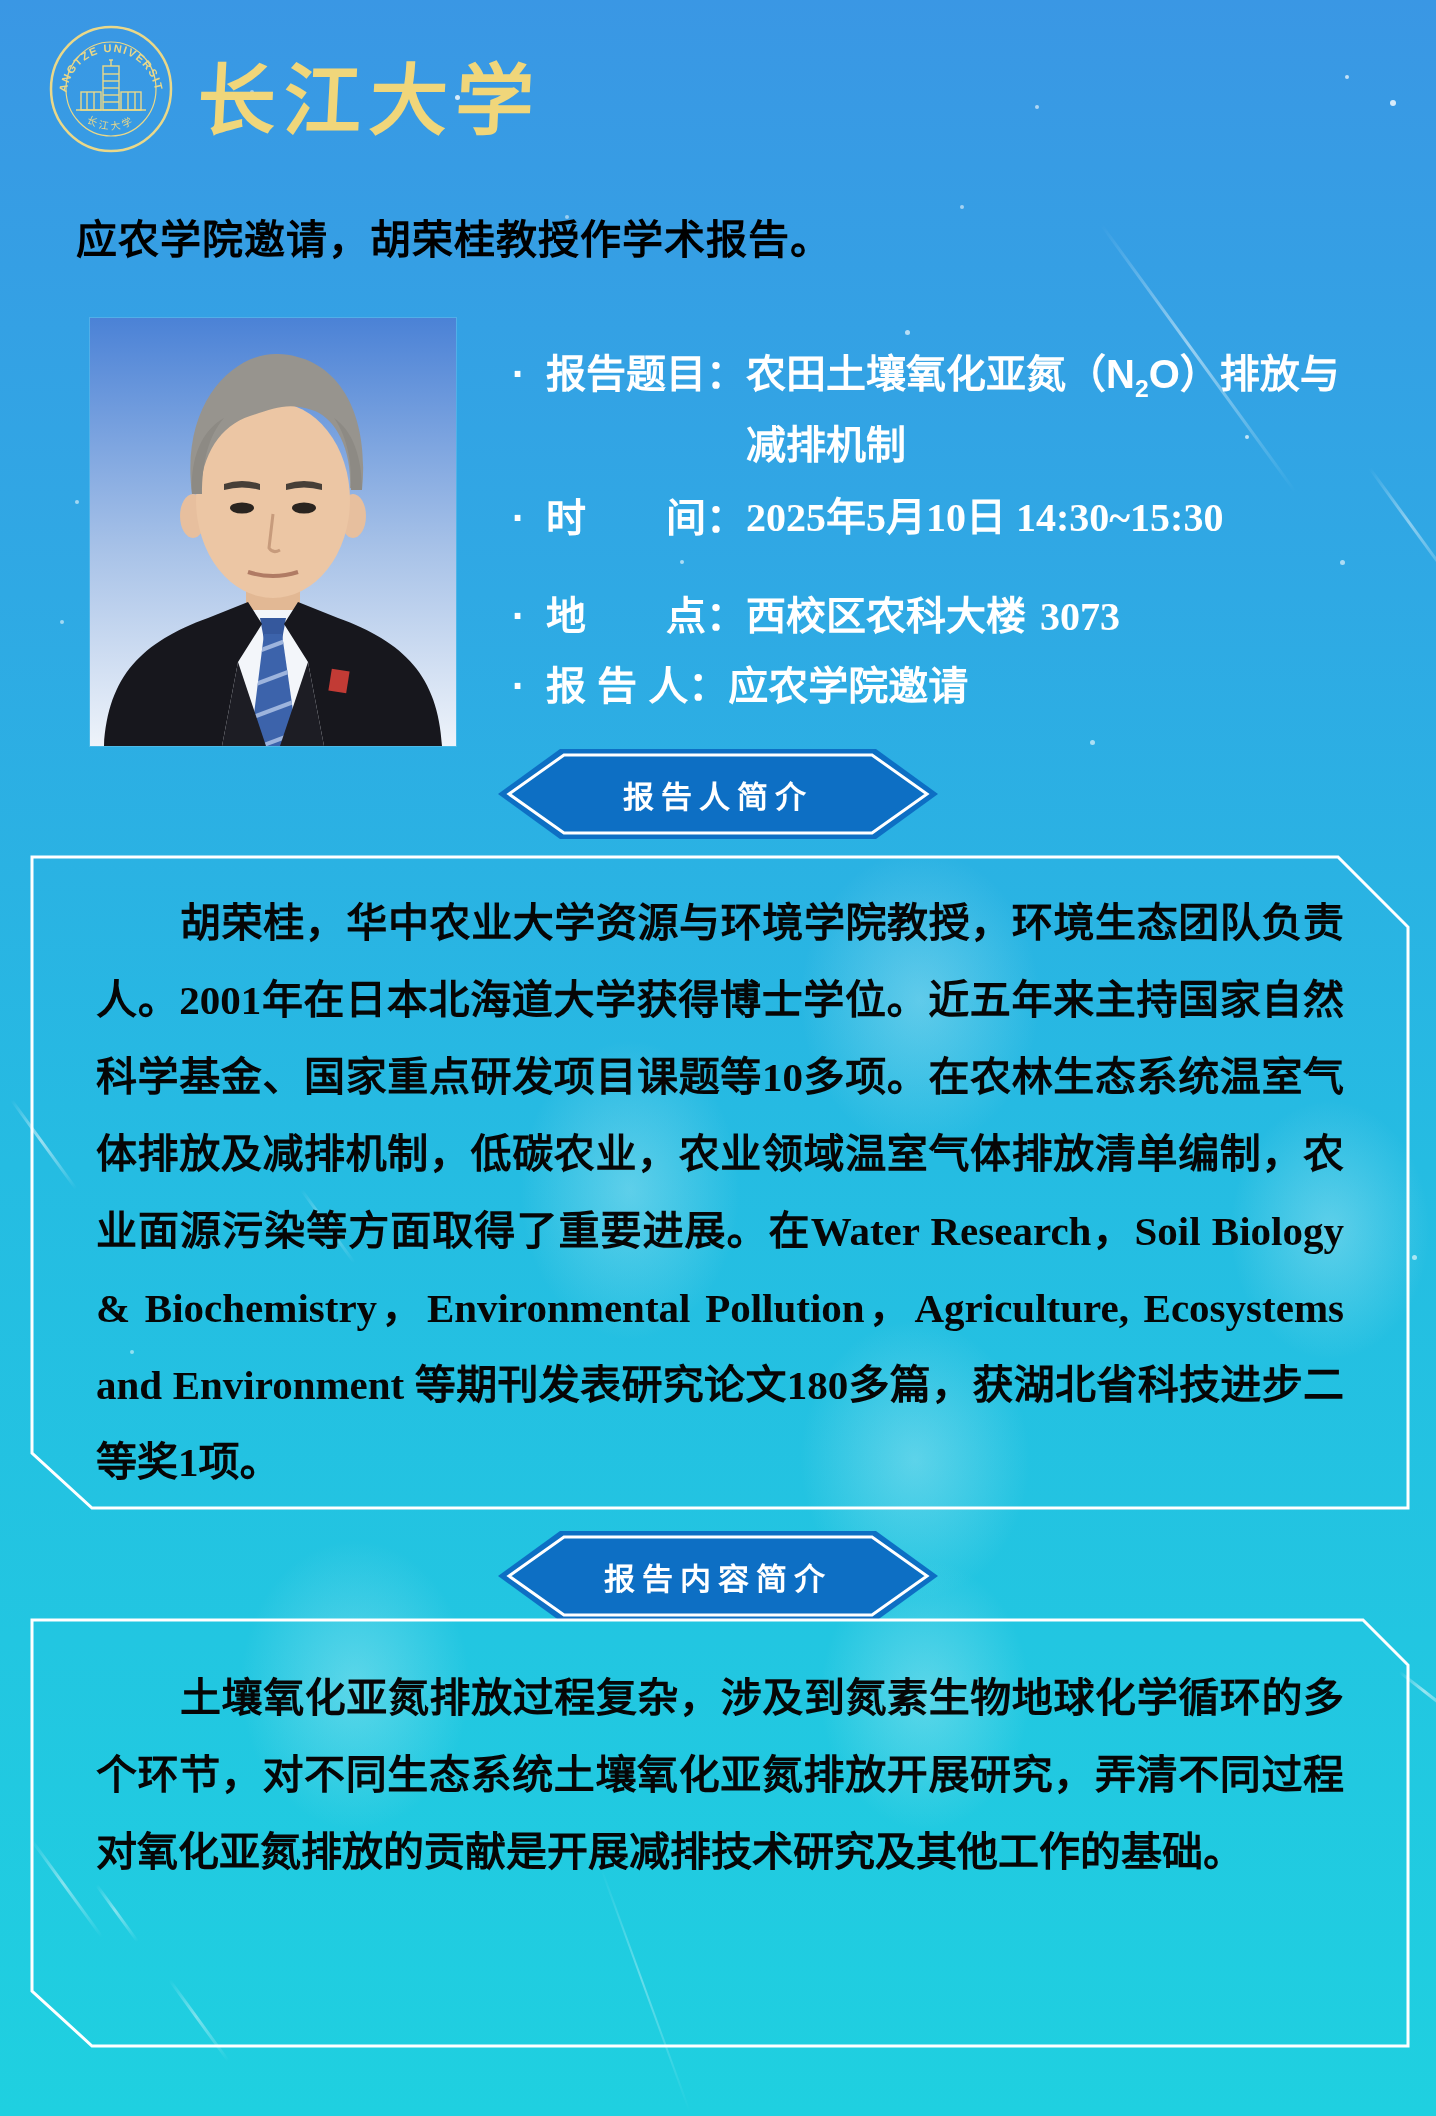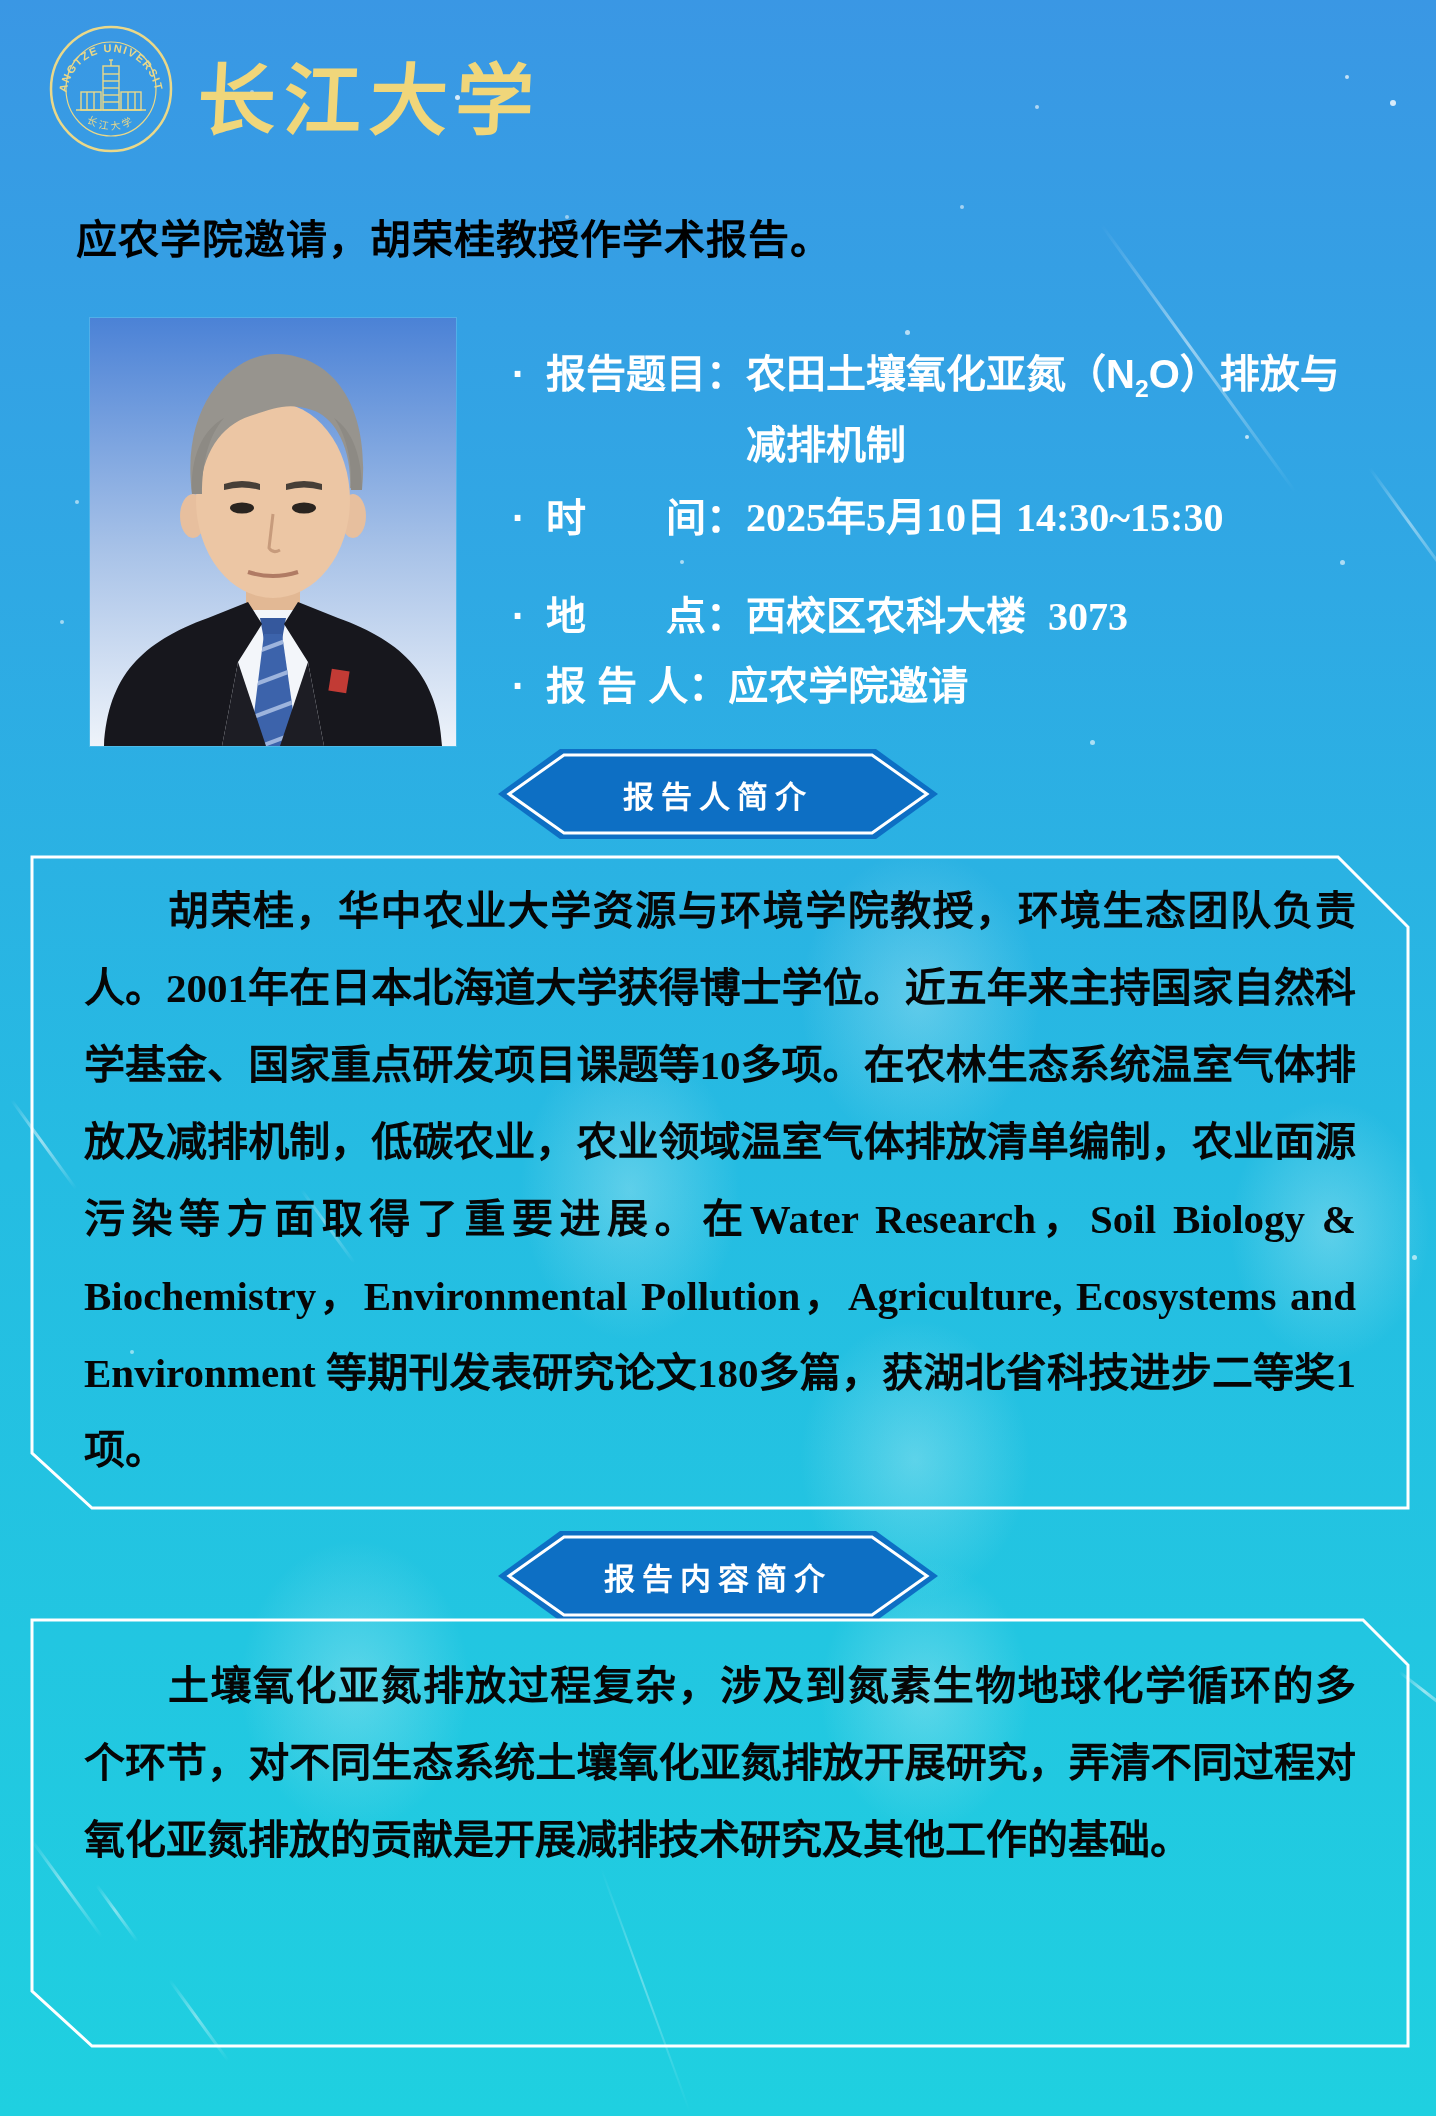--- a/index.html
+++ b/index.html
@@ -31,21 +31,21 @@
   sub{font-size:.62em;}
   .serif{font-family:"Liberation Serif","DejaVu Serif",serif;}
   
   .hex{position:absolute;left:498px;width:440px;height:96px;}
   .hex svg{position:absolute;left:0;top:0;}
   .hex .hex-label{position:absolute;inset:0;display:flex;align-items:center;justify-content:center;
     color:#fff;font-size:31px;font-weight:bold;letter-spacing:7px;}
   
   .panel{position:absolute;left:30px;width:1380px;}
   .panel svg{position:absolute;left:0;top:0;}
-  .panel p{position:absolute;left:50px;right:50px;margin:4px;color:#060606;
+  .panel p{position:absolute;left:50px;right:50px;margin:16px;color:#060606;
     font-family:"Liberation Serif","DejaVu Serif",serif;font-weight:bold;
     font-size:41px;line-height:77px;text-align:justify;text-indent:84px;}
   .panel-bio{top:855px;height:655px;}
   .panel-bio p{top:14px;}
   .panel-content{top:1618px;height:430px;border-radius:13px;}
   .panel-content p{top:26px;}
 </style>
 </head>
 <body>
 
@@ -187,21 +187,21 @@
 
   <div class="d-row" style="top:490px;">
     <span class="d-dot">·</span>
     <span class="d-label">时　　间：</span>
     <span class="d-value serif">2025年5月10日 14:30~15:30</span>
   </div>
 
   <div class="d-row" style="top:588px;">
     <span class="d-dot">·</span>
     <span class="d-label">地　　点：</span>
-    <span class="d-value"><span>西校区农科大楼</span><span class="serif" style="margin-left:22px;">3073</span></span>
+    <span class="d-value"><span>西校区农科大楼</span><span class="serif" style="margin-left:14px;">3073</span></span>
   </div>
 
   <div class="d-row" style="top:658px;">
     <span class="d-dot">·</span>
     <span class="d-label">报 告 人：</span>
     <span class="d-value">应农学院邀请</span>
   </div>
 
   <div class="hex" style="top:746px;">
     <svg width="440" height="96" viewBox="0 0 440 96">

